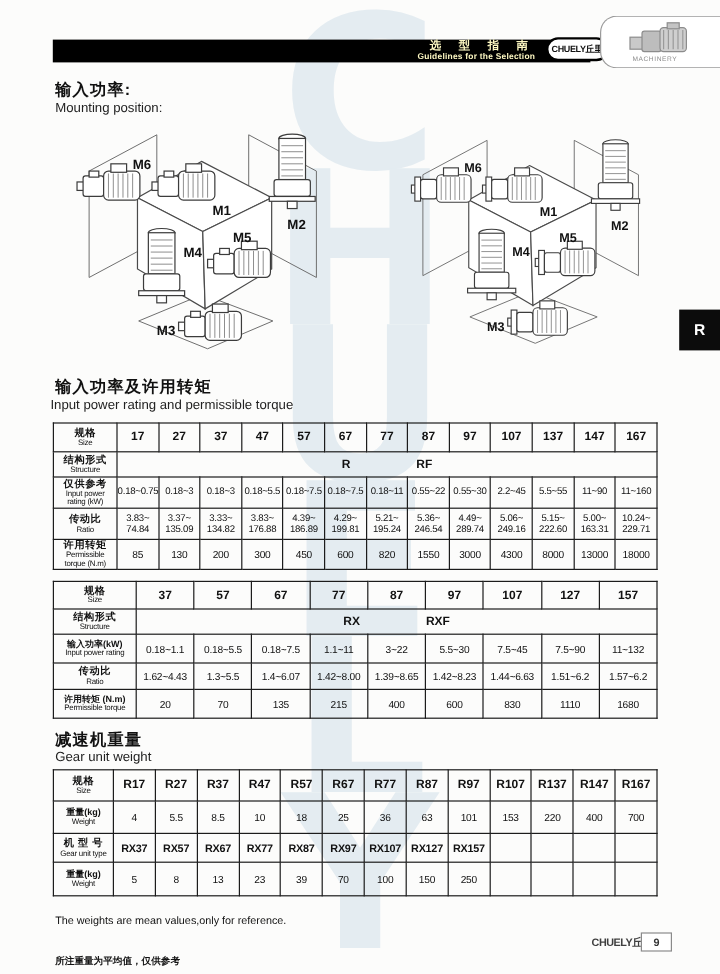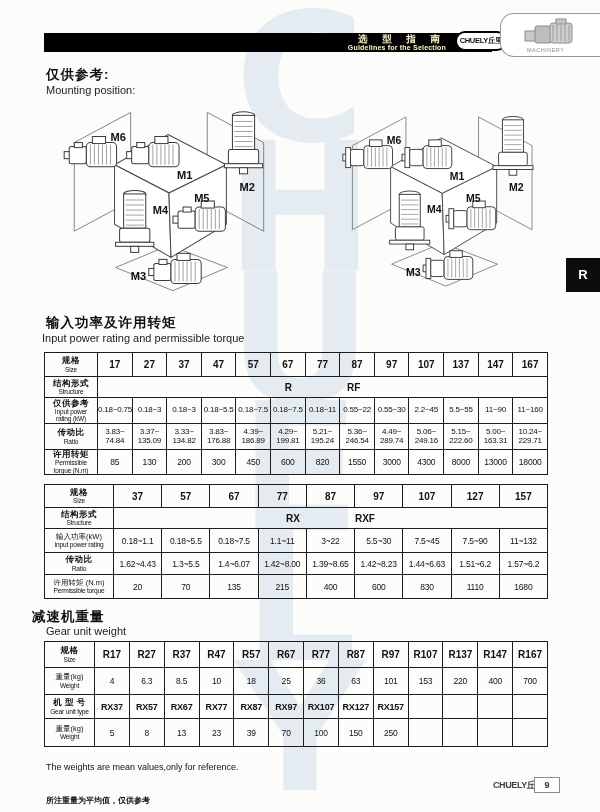--- a/index.html
+++ b/index.html
@@ -33,21 +33,21 @@
   .cf{fill:#fff;stroke:#4a4a4a;stroke-width:1;}
   .pl{fill:none;stroke:#6a6a6a;stroke-width:.8;}
   .mf{fill:#fff;stroke:#3c3c3c;stroke-width:1;}
   .ms{fill:none;stroke:#8a8a8a;stroke-width:.8;}
   .mlab{font-size:11px;font-weight:bold;fill:#111;font-family:"Liberation Sans",sans-serif;}
   
   table{border-collapse:collapse;table-layout:fixed;left:44px;width:504px;background:transparent;}
   td,th{border:1px solid #1c1c1c;text-align:center;vertical-align:middle;padding:0;overflow:hidden;}
   th.lbl{line-height:1.1;font-weight:normal;}
   .lbl .cn{font-size:8.5px;font-weight:bold;letter-spacing:.5px;}
-  .lbl .cns{font-size:7.5px;font-weight:normal;letter-spacing:0;}
+  .lbl .cns{font-size:7.5px;font-weight:bold;letter-spacing:0;}
   .lbl .en{font-size:6.6px;color:#111;letter-spacing:-.2px;}
   tr.h21{height:21px}tr.h22{height:22px}tr.h23{height:23px}tr.h24{height:24px}
   tr.h25{height:25px}tr.h26{height:26px}tr.h27{height:27px}tr.h28{height:28px}
   .szrow td{font-size:10px;font-weight:bold;}
   .valrow td{font-size:8px;letter-spacing:-.2px;white-space:pre-line;line-height:1.05;margin-left:19px;}
   .valrow2 td{font-size:8.5px;letter-spacing:-.2px;}
   .boldrow td{font-size:9px;font-weight:bold;letter-spacing:-.2px;}
   .sflex{display:flex;justify-content:center;gap:55px;font-size:10px;font-weight:bold;}
   
   .notecn{font-size:8px;font-weight:bold;}
@@ -77,21 +77,21 @@
     <svg width="56" height="30" viewBox="0 0 56 30">
       <rect x="2" y="14" width="12" height="10" fill="#c9c9c9" stroke="#8c8c8c" stroke-width="1"></rect>
       <rect x="12" y="9" width="16" height="17" rx="2" fill="#bdbdbd" stroke="#8c8c8c" stroke-width="1"></rect>
       <rect x="27" y="6" width="22" height="20" rx="3" fill="#cfcfcf" stroke="#8c8c8c" stroke-width="1"></rect>
       <path d="M30 8v16M34 8v16M38 8v16M42 8v16M46 8v16" stroke="#9a9a9a" stroke-width="1" fill="none"></path>
       <rect x="33" y="2" width="10" height="5" fill="#c4c4c4" stroke="#8c8c8c" stroke-width="1"></rect>
     </svg>
     <div class="mtxt">MACHINERY</div>
   </div>
 
-  <div class="hcn" style="left:46px;top:66px;">仅供参考:</div>
+  <div class="hcn" style="left:46px;top:66px;">输入功率:</div>
   <div class="hen" style="left:46px;top:84px;">Mounting position:</div>
 
   <svg class="dsvg" style="left:38px;top:98px;" width="272" height="208" viewBox="0 0 270 206">
     <defs>
       <g id="a-mh">
         <rect x="0" y="11" width="6" height="7" class="mf"></rect>
         <rect x="5" y="6" width="17" height="17" rx="2" class="mf"></rect>
         <rect x="10" y="2" width="8" height="5" class="mf"></rect>
         <rect x="22" y="2" width="30" height="24" rx="4" class="mf"></rect>
         <path d="M26 4v20M30 4v20M34 4v20M38 4v20M42 4v20M46 4v20" class="ms"></path>
@@ -354,21 +354,21 @@
           <td>215</td>
           <td>400</td>
           <td>600</td>
           <td>830</td>
           <td>1110</td>
           <td>1680</td>
     </tr>
   </tbody>
     </table>
 
-  <div class="hcn" style="left:32px;top:608px;">减速机重量</div>
+  <div class="hcn" style="left:46px;top:608px;">减速机重量</div>
   <div class="hen" style="left:46px;top:625px;">Gear unit weight</div>
 
   <table style="top:641px;">
     <colgroup>
         <col style="width:50px;">
       </colgroup>
     <tbody>
         <tr class="h26 szrow">
       <th class="lbl">
         <div class="cn">规格</div>
@@ -387,21 +387,21 @@
           <td>R137</td>
           <td>R147</td>
           <td>R167</td>
     </tr>
     <tr class="h27 valrow2">
       <th class="lbl">
         <div class="cns">重量(kg)</div>
         <div class="en">Weight</div>
       </th>
       <td>4</td>
-          <td>6.3</td>
+          <td>5.5</td>
           <td>8.5</td>
           <td>10</td>
           <td>18</td>
           <td>25</td>
           <td>36</td>
           <td>63</td>
           <td>101</td>
           <td>153</td>
           <td>220</td>
           <td>400</td>

